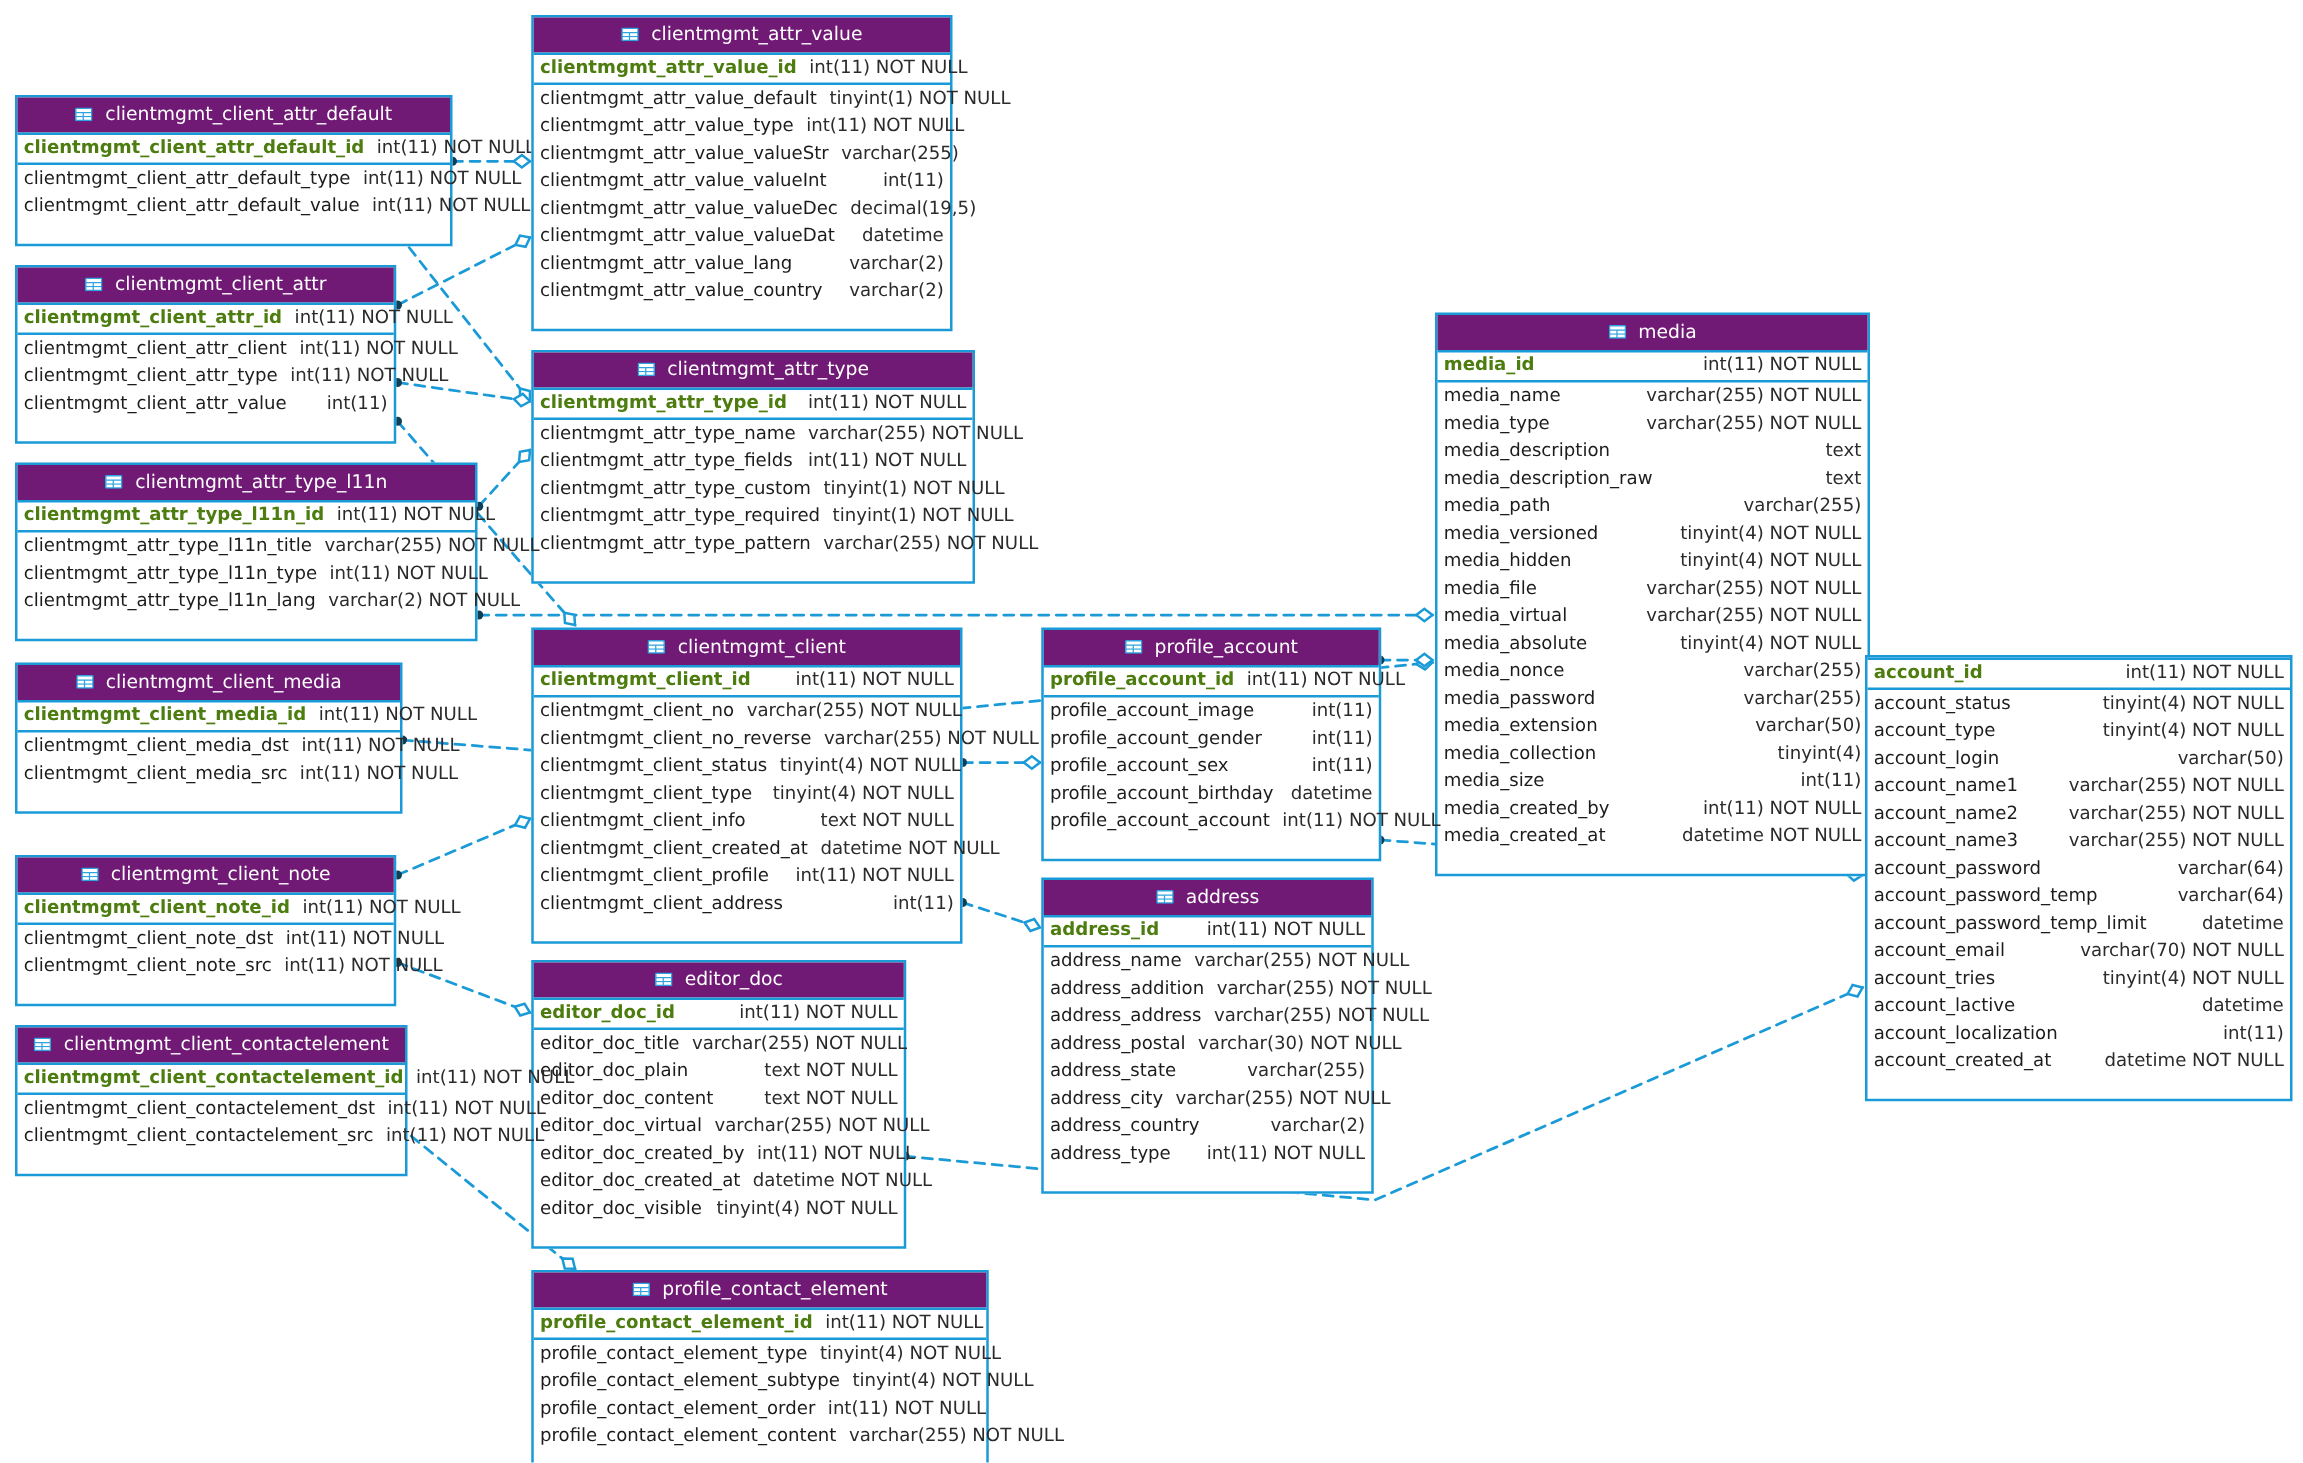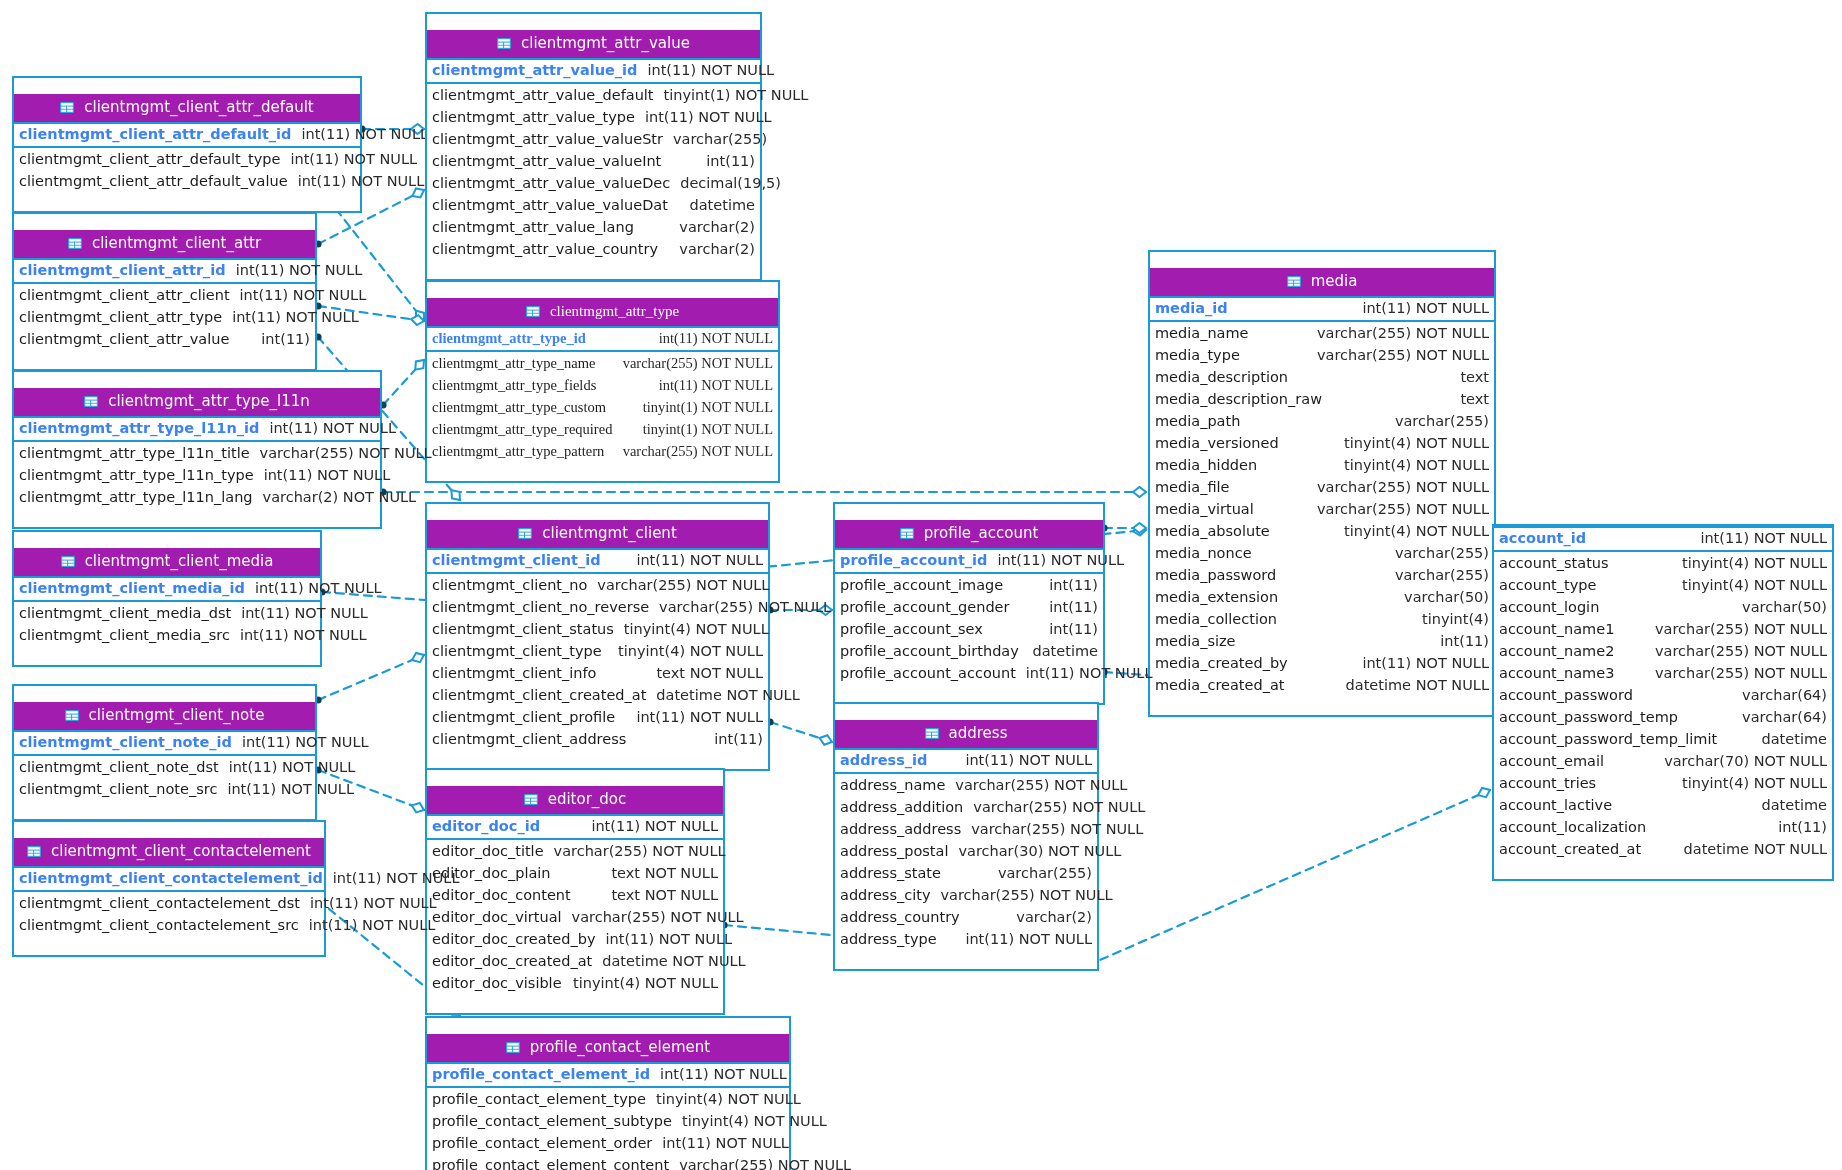--- a/index.html
+++ b/index.html
@@ -27,32 +27,31 @@
   }
   .entity {
     position: absolute;
     z-index: 2;
     background: #ffffff;
     border: 2px solid #1a9ad7;
     box-sizing: border-box;
     box-shadow: 0 0 0 0 rgba(0,0,0,0);
   }
   .entity-title {
-    background: #a21caf;
+    background: #701a75;
     color: #ffffff;
     font-size: 15px;
     line-height: 15px;
     padding: 6px 6px 7px 6px;
     text-align: center;
     white-space: nowrap;
     display: flex;
     align-items: center;
     justify-content: center;
     gap: 10px;
-    margin-top: 16px;
   }
   .tbl-icon {
     display: inline-block;
     width: 14px; height: 11px;
     flex: 0 0 auto;
     position: relative;
   }
   .tbl-icon svg { display: block; }
   .pk-row {
     border-top: 2px solid #1a9ad7;
@@ -61,21 +60,21 @@
   .row {
     display: flex;
     align-items: baseline;
     justify-content: space-between;
     font-size: 14.5px;
     line-height: 15px;
     padding: 3px 5px 4px 5px;
     color: #1c1c1c;
     white-space: nowrap;
   }
-  .pk-row .row-name { font-weight: bold; color: #3b82f6; }
+  .pk-row .row-name { font-weight: bold; color: #4d7c0f; }
   .row-name { padding-right: 10px; }
   .row-type { color: #2b2b2b; text-align: right; }
   .cols { padding: 1px 0 18px 0; }
 </style>
 </head>
 <body>
 
 <div id="canvas">
 
   <svg id="links" viewBox="0 0 1842 1170" xmlns="http://www.w3.org/2000/svg">
@@ -264,21 +263,21 @@
     <span class="row-type">int(11) NOT NULL</span>
   </div>
 
   <div class="row">
     <span class="row-name">clientmgmt_client_attr_value</span>
     <span class="row-type">int(11)</span>
   </div>
 </div>
   </div>
 
-  <div class="entity" style="left: 425px; top: 280px; width: 355px; font-family: Liberation Serif, serif;">
+  <div class="entity" style="left: 425px; top: 280px; width: 355px;">
     <div class="entity-title">
       <span class="tbl-icon">
         <svg width="14" height="11" viewBox="0 0 14 11">
           <rect x="0" y="0" width="14" height="11" rx="1.2" fill="#2ea3e0"></rect>
           <rect x="1.2" y="1.2" width="11.6" height="2.4" fill="#ffffff"></rect>
           <rect x="1.2" y="4.6" width="4.9" height="2.2" fill="#ffffff"></rect>
           <rect x="7.1" y="4.6" width="5.7" height="2.2" fill="#ffffff"></rect>
           <rect x="1.2" y="7.7" width="4.9" height="2.1" fill="#ffffff"></rect>
           <rect x="7.1" y="7.7" width="5.7" height="2.1" fill="#ffffff"></rect>
         </svg>

